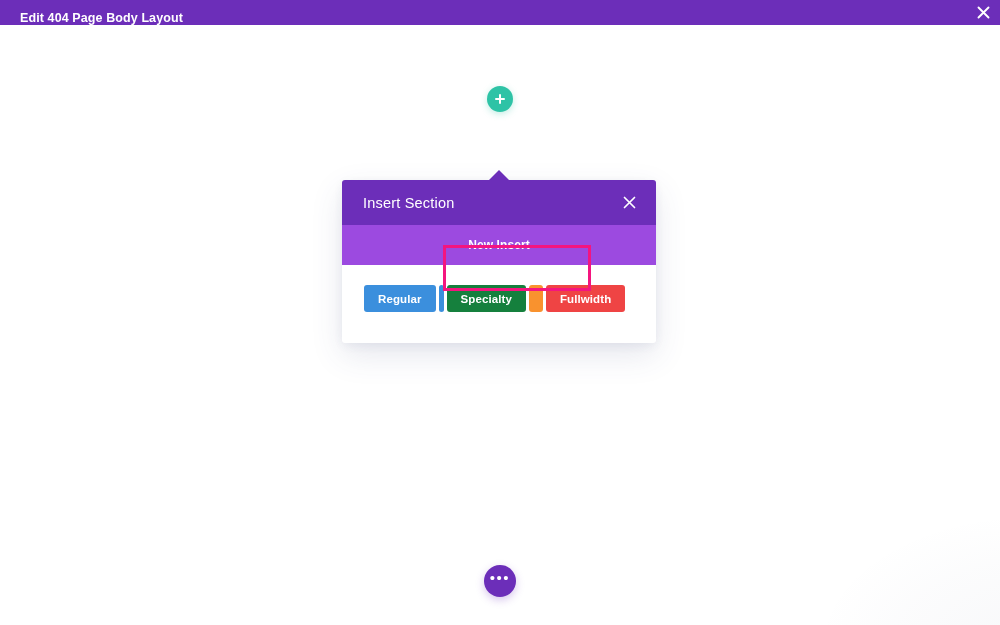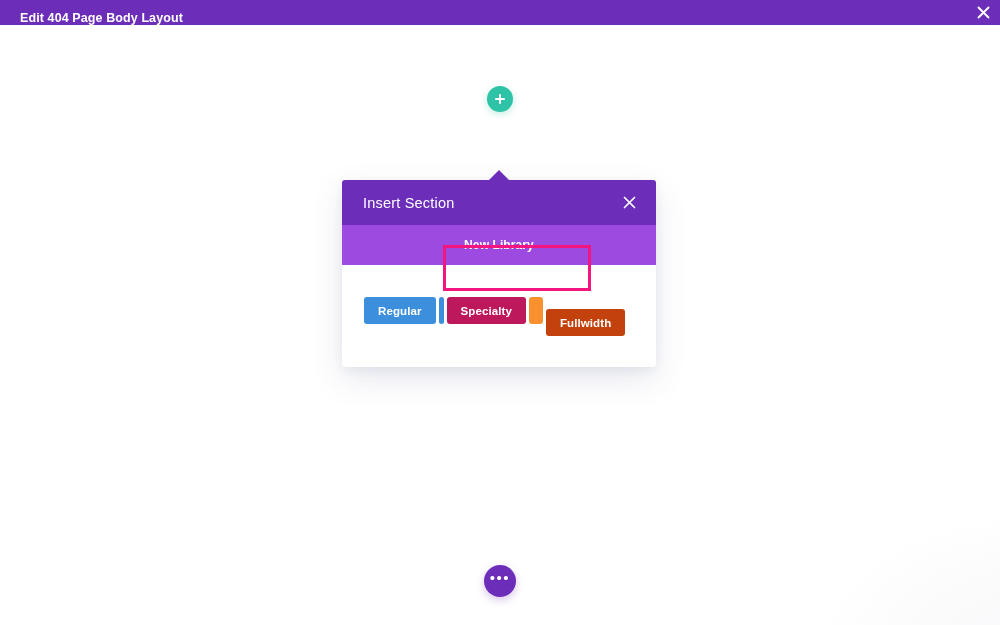--- a/index.html
+++ b/index.html
@@ -230,33 +230,33 @@
       <span id="modal-title">Insert Section</span>
       <div id="modal-close">
         <svg width="13" height="13" viewBox="0 0 13 13">
           <path d="M1.5 1.5 L11.5 11.5 M11.5 1.5 L1.5 11.5" stroke="#ffffff" stroke-width="1.7" stroke-linecap="round" fill="none"></path>
         </svg>
       </div>
     </div>
 
     <div id="modal-tabs">
       <div class="modal-tab">
-        <span>New Library</span>
+        <span>New Insert</span>
       </div>
     </div>
 
     <div id="tab-highlight"></div>
 
     <div id="modal-body">
       <div id="section-type-row">
         <button class="type-button" style="background:#3b8fdd;">Regular</button>
         <span class="type-sliver" style="background:#3b8fdd; width:5px;"></span>
-        <button class="type-button" style="background:#be185d;">Specialty</button>
+        <button class="type-button" style="background:#15803d;">Specialty</button>
         <span class="type-sliver" style="background:#f9922e; width:14px;"></span>
-        <button class="type-button" style="background:#c2410c;margin-top:24px;">Fullwidth</button>
+        <button class="type-button" style="background:#ef4444;">Fullwidth</button>
       </div>
     </div>
   </div>
 
   <div style="position:absolute; left:484px; top:540px; width:32px; height:32px; border-radius:50%; background:#6c2eb9; display:flex; align-items:center; justify-content:center; cursor:pointer; box-shadow:0 3px 9px rgba(108,46,185,0.28);">
     <span style="color:#ffffff; font-size:15px; line-height:6px; letter-spacing:1.5px; position:relative; top:-3px;">•••</span>
   </div>
 
 </div>
 

